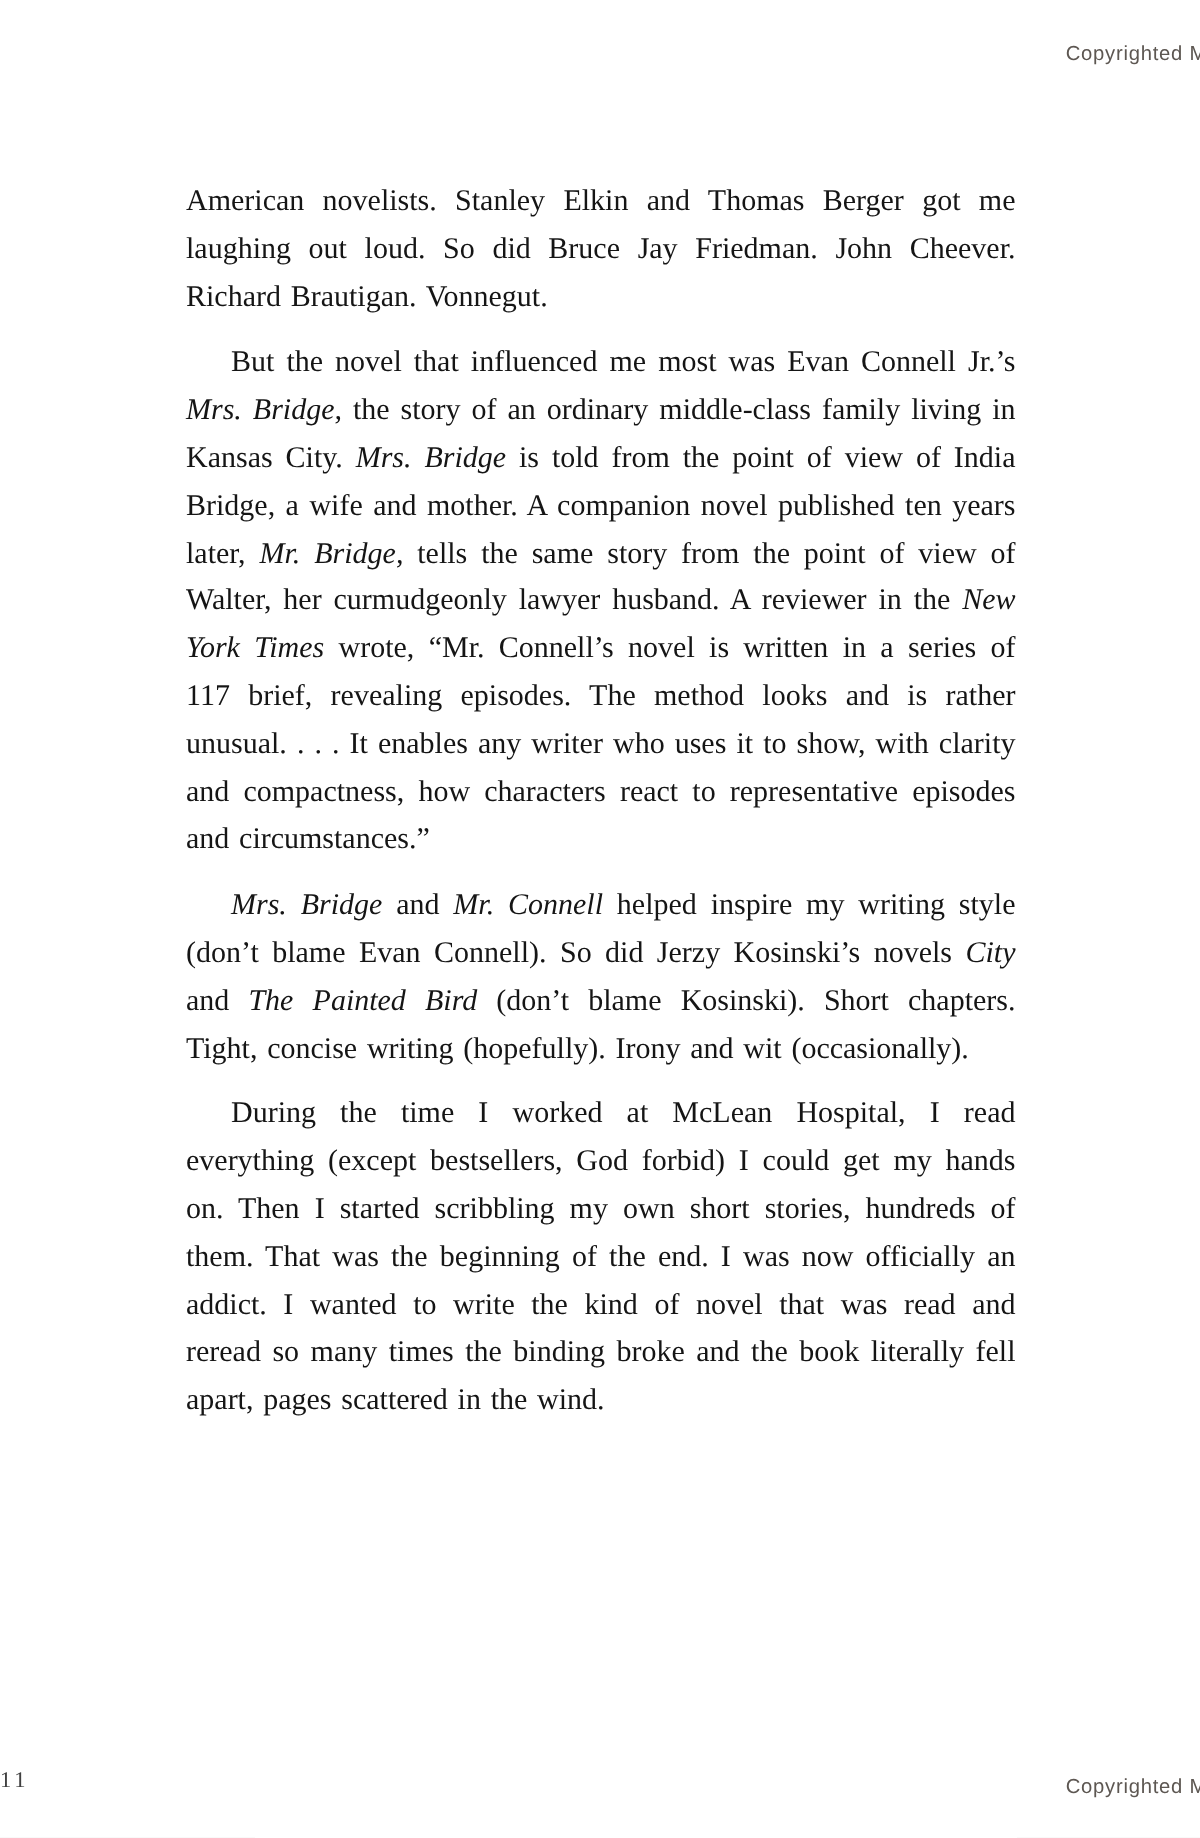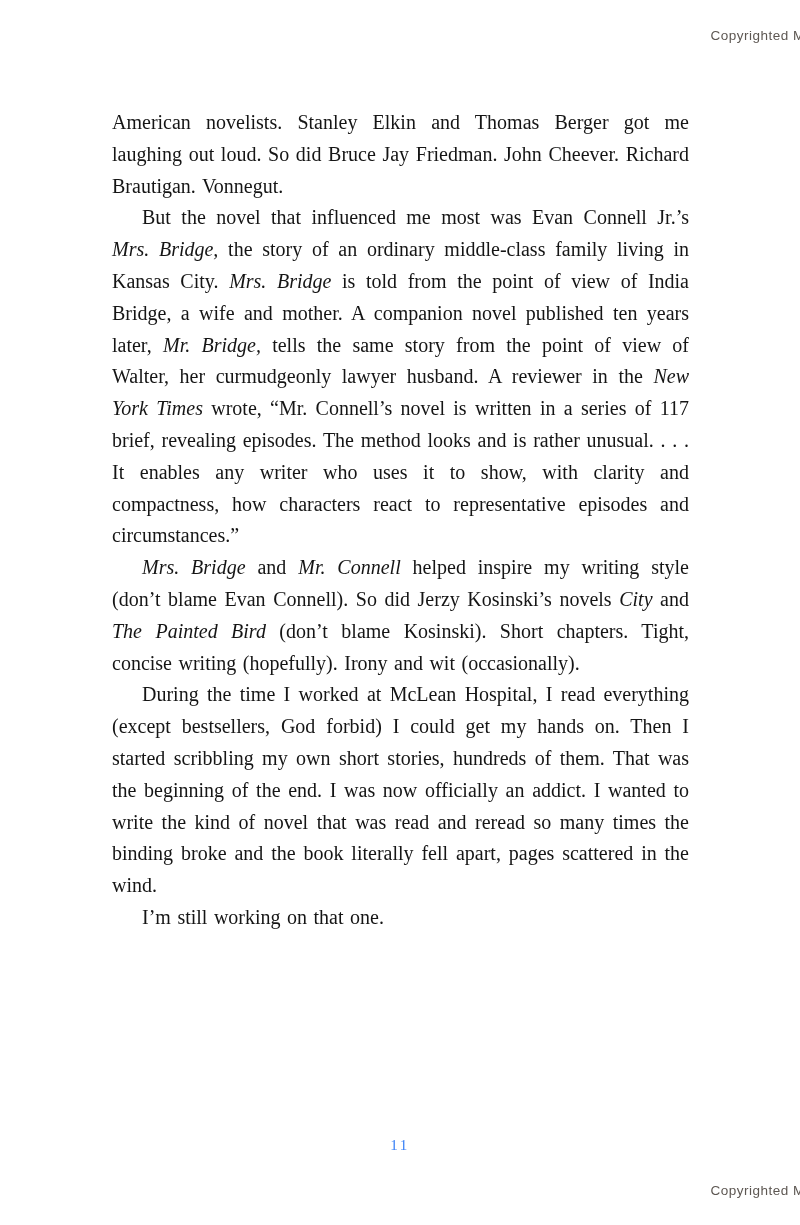--- a/index.html
+++ b/index.html
@@ -30,42 +30,41 @@
   .text-block {
     position: absolute;
     left: 112px;
     top: 107px;
     width: 577px;
     font-size: 20px;
     line-height: 31.8px;
     text-align: justify;
     word-spacing: 1.5px;
   }
-  .text-block p { margin: 0; }
+  .text-block p { margin: 12px; }
   .text-block p.indent { text-indent: 30px; font-family: Liberation Serif, serif; }
   .text-block em { font-style: italic; }
   .page-number {
     position: absolute;
     left: 0;
-    top: 1137px;
+    top: 1179px;
     width: 100%;
-    text-align: center;
+    text-align: left;
     font-size: 15px;
     letter-spacing: 2.5px;
-    color: #3b82f6;
+    color: #404040;
   }
 </style>
 </head>
 <body>
 
 <div class="copyright-notice top">Copyrighted Material</div>
 
 <div class="text-block">
     <p class=""><span>American novelists. Stanley Elkin and Thomas Berger got me laughing out loud. So did Bruce Jay Friedman. John Cheever. Richard Brautigan. Vonnegut.</span></p>
     <p class="indent"><span>But the novel that influenced me most was Evan Connell Jr.’s </span><em>Mrs. Bridge,</em><span> the story of an ordinary middle-class family living in Kansas City. </span><em>Mrs. Bridge</em><span> is told from the point of view of India Bridge, a wife and mother. A companion novel published ten years later, </span><em>Mr. Bridge,</em><span> tells the same story from the point of view of Walter, her curmudgeonly lawyer husband. A reviewer in the </span><em>New York Times</em><span> wrote, “Mr. Connell’s novel is written in a series of 117 brief, revealing episodes. The method looks and is rather unusual. . . . It enables any writer who uses it to show, with clarity and compactness, how characters react to representative episodes and circumstances.”</span></p>
     <p class="indent"><em>Mrs. Bridge</em><span> and </span><em>Mr. Connell</em><span> helped inspire my writing style (don’t blame Evan Connell). So did Jerzy Kosinski’s novels </span><em>City</em><span> and </span><em>The Painted Bird</em><span> (don’t blame Kosinski). Short chapters. Tight, concise writing (hopefully). Irony and wit (occasionally).</span></p>
     <p class="indent"><span>During the time I worked at McLean Hospital, I read everything (except bestsellers, God forbid) I could get my hands on. Then I started scribbling my own short stories, hundreds of them. That was the beginning of the end. I was now officially an addict. I wanted to write the kind of novel that was read and reread so many times the binding broke and the book literally fell apart, pages scattered in the wind.</span></p>
-    <p class="indent"><span>I’m still working on that one.</span></p>
   </div>
 
 <div class="page-number">11</div>
 
 <div class="copyright-notice bottom">Copyrighted Material</div>
 
 </body></html>

